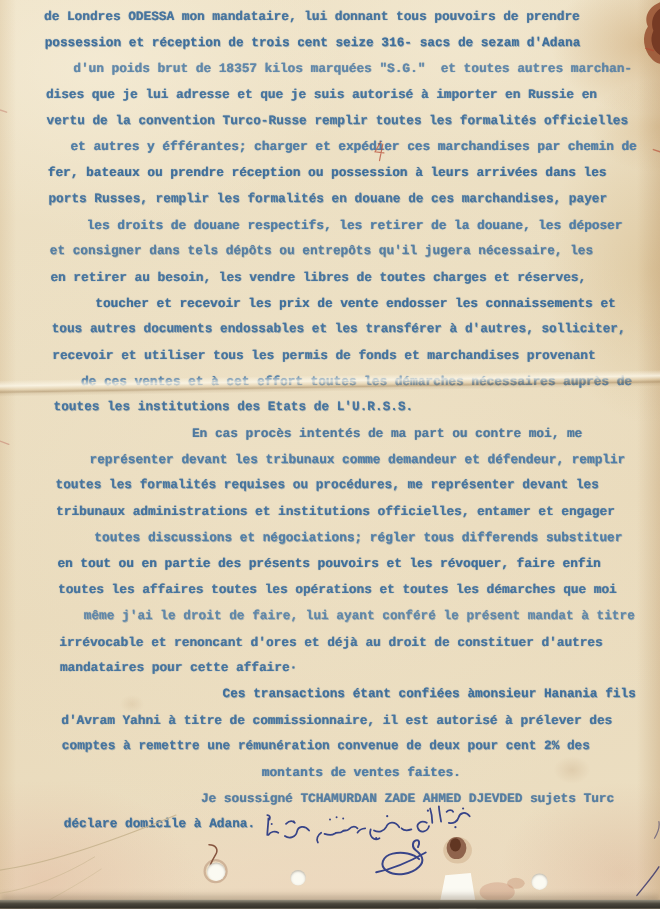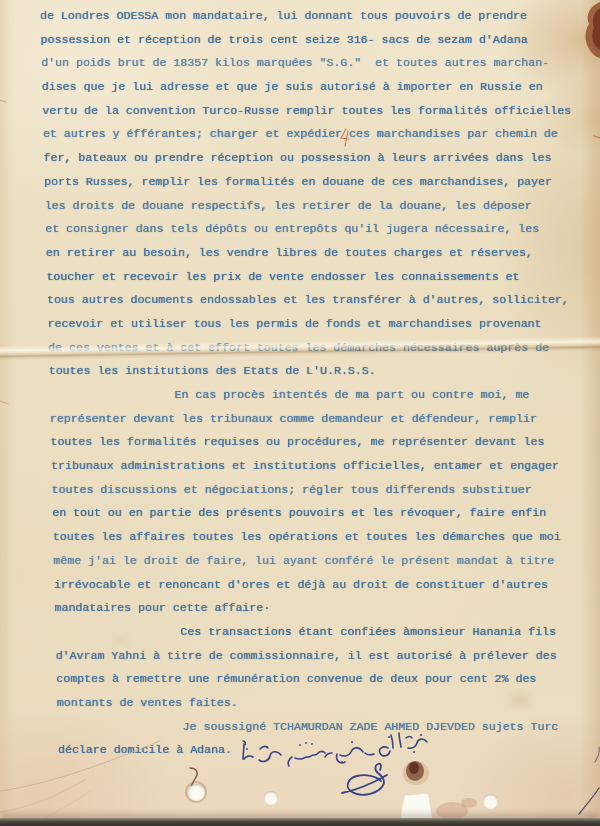--- a/index.html
+++ b/index.html
@@ -21,26 +21,26 @@
       radial-gradient(200px 130px at 40px 800px, rgba(226,186,160,.5), transparent 70%),
       radial-gradient(420px 160px at 300px 825px, rgba(238,208,186,.45), transparent 75%),
       radial-gradient(160px 120px at 565px 795px, rgba(214,170,140,.4), transparent 70%),
       radial-gradient(500px 400px at 280px 450px, rgba(243,233,210,.35), transparent 80%),
       radial-gradient(24px 18px at 520px 700px, rgba(170,130,85,.18), transparent 70%),
       radial-gradient(16px 12px at 120px 640px, rgba(170,130,85,.15), transparent 70%),
       linear-gradient(168deg, #efe3c8 0%, #ebdec1 35%, #e9dabb 60%, #ecdfc3 100%);
   }
   .textblock{
     position:absolute;top:4px;left:0;width:600px;z-index:3;
-    font-weight:400;font-size:11.6px;line-height:23.7px;
+    font-weight:700;font-size:11.6px;line-height:23.7px;
     color:#47759f;white-space:pre;
     text-shadow:0 0 1px rgba(62,108,152,.7), .6px .4px 0 rgba(50,95,140,.35);
   }
   .line{height:23.7px;}
-  .line:nth-child(3n){color:#527fa7;}
+  .line:nth-child(3n){color:#527fa7;text-align:center;}
   .line:nth-child(5n+2){color:#40709c;}
   .line:nth-child(7n+3){opacity:.9;}
   .crease{
     position:absolute;left:-8px;top:341px;width:620px;height:15px;z-index:4;
     transform:rotate(-0.9deg);
     background:linear-gradient(180deg,
       rgba(252,247,233,0) 0%, rgba(252,247,233,.8) 35%,
       rgba(215,190,150,.35) 58%, rgba(150,118,75,.45) 72%,
       rgba(150,118,75,.15) 82%, rgba(150,118,75,0) 100%);
   }

